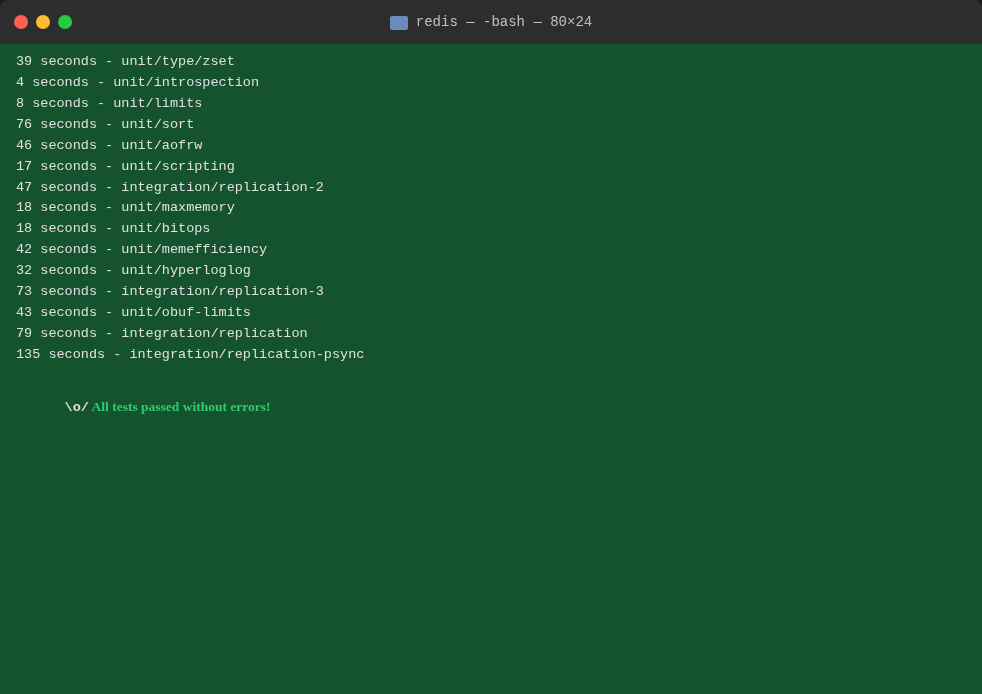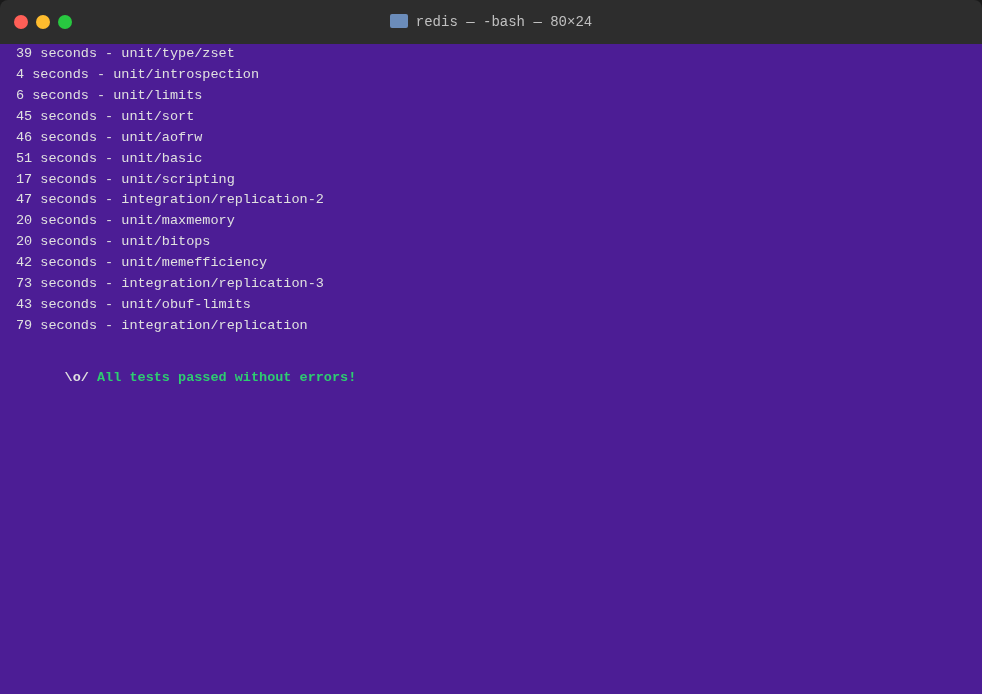--- a/index.html
+++ b/index.html
@@ -40,36 +40,36 @@
 
     .tl-close { background: #ff5f57; }
     .tl-minimize { background: #febc2e; }
     .tl-maximize { background: #28c840; }
 
     .title-text {
       color: #c0c0c0;
       font-size: 14px;
       font-weight: 500;
       display: flex;
-      align-items: flex-start;
+      align-items: flex-end;
       gap: 8px;
     }
 
     .title-icon {
       width: 18px;
       height: 14px;
       background: #6b8cba;
       border-radius: 2px;
     }
 
     .terminal-body {
       width: 100%;
       height: calc(694px - 44px);
-      background: #4c1d95;
-      padding: 0 16px;
+      background: #14532d;
+      padding: 8px 16px;
       overflow: hidden;
     }
 
     .line {
       color: #e0e0e0;
       font-size: 13.5px;
       line-height: 1.55;
       white-space: pre;
     }
 
@@ -82,20 +82,21 @@
     }
 
     .backslash-part {
       color: #e0e0e0;
       font-weight: bold;
     }
 
     .o-part {
       color: #2ecc71;
       font-weight: bold;
+      font-family: Liberation Serif, serif;
     }
 
     .spacer {
       height: 10px;
     }
   </style>
 </head>
 <body>
 
 <div>
@@ -108,32 +109,33 @@
     <div class="title-text">
       <div class="title-icon"></div>
       <span>redis — -bash — 80×24</span>
     </div>
   </div>
 
   <div class="terminal-body">
     <div id="terminal-lines">
         <div class="line">39 seconds - unit/type/zset</div>
         <div class="line">4 seconds - unit/introspection</div>
-        <div class="line">6 seconds - unit/limits</div>
-        <div class="line">45 seconds - unit/sort</div>
+        <div class="line">8 seconds - unit/limits</div>
+        <div class="line">76 seconds - unit/sort</div>
         <div class="line">46 seconds - unit/aofrw</div>
-        <div class="line">51 seconds - unit/basic</div>
         <div class="line">17 seconds - unit/scripting</div>
         <div class="line">47 seconds - integration/replication-2</div>
-        <div class="line">20 seconds - unit/maxmemory</div>
-        <div class="line">20 seconds - unit/bitops</div>
+        <div class="line">18 seconds - unit/maxmemory</div>
+        <div class="line">18 seconds - unit/bitops</div>
         <div class="line">42 seconds - unit/memefficiency</div>
+        <div class="line">32 seconds - unit/hyperloglog</div>
         <div class="line">73 seconds - integration/replication-3</div>
         <div class="line">43 seconds - unit/obuf-limits</div>
         <div class="line">79 seconds - integration/replication</div>
+        <div class="line">135 seconds - integration/replication-psync</div>
       </div>
     <div class="spacer"></div>
     <div class="success-line">
       <span class="backslash-part">\o/</span><span class="o-part"> All tests passed without errors!</span>
     </div>
     <div class="spacer"></div>
   </div>
 </div>
 
 </body></html>

